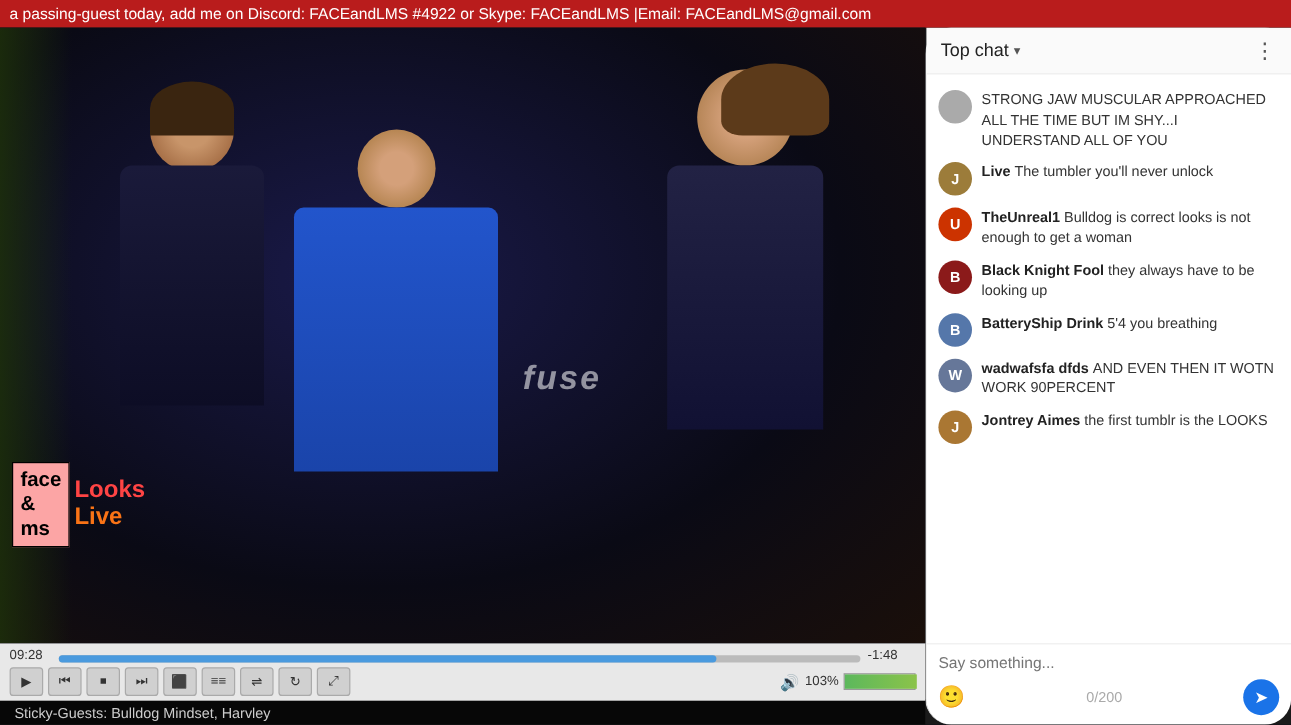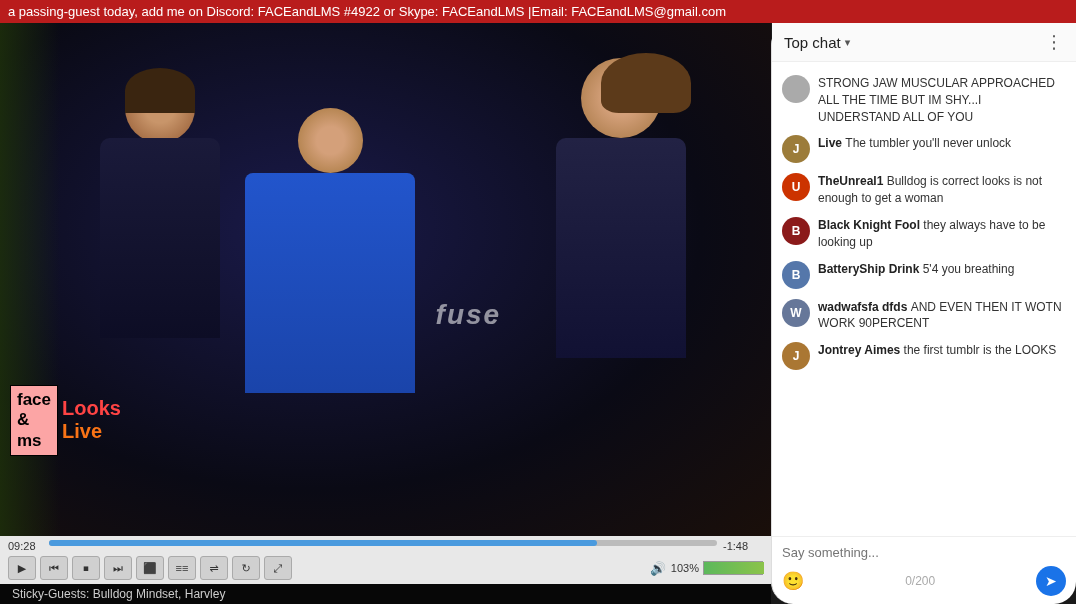--- a/index.html
+++ b/index.html
@@ -89,21 +89,21 @@
 
     
     #controls-bar {
       background: #e8e8e8;
       padding: 4px 8px;
       flex-shrink: 0;
     }
 
     #progress-row {
       display: flex;
-      align-items: flex-start;
+      align-items: flex-end;
       gap: 6px;
       margin-bottom: 4px;
     }
 
     #time-start {
       font-size: 11px;
       color: #333;
       min-width: 35px;
     }
 

